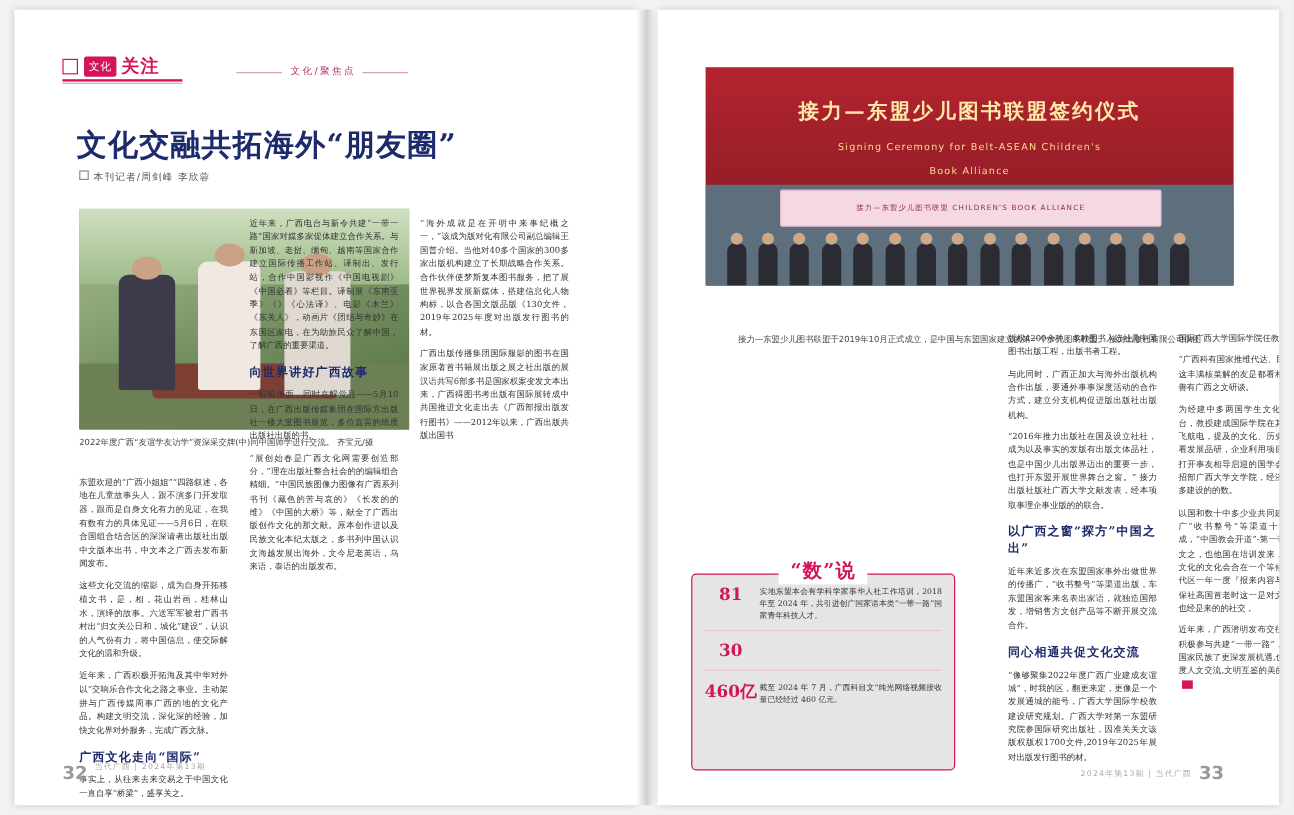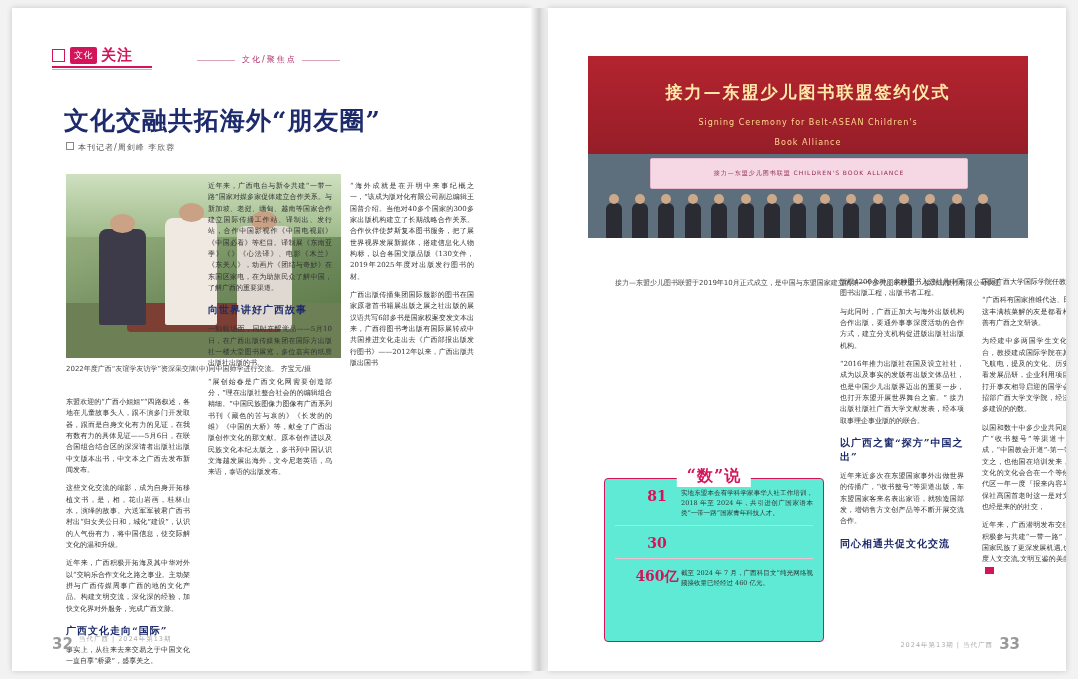--- a/index.html
+++ b/index.html
@@ -118,33 +118,32 @@
   .person i{position:absolute;left:3px;top:-9px;width:10px;height:10px;background:#cda98c;border-radius:50%;display:block;}
   .rp-caption{
     position:absolute;left:40px;top:234px;width:440px;text-align:center;font-size:7px;color:#444;margin-top:36px;
   } 
 
   .rp-col-a{position:absolute;left:292px;top:262px;width:124px;}
   .rp-col-b{position:absolute;left:434px;top:262px;width:124px;}
 
   
   .data-box{
-    position:absolute;left:56px;top:470px;width:218px;height:162px;
-    border:1.5px solid #d4145a;border-radius:4px;background:#5eead4;
+    position:absolute;left:28px;top:470px;width:218px;height:162px;
+    border:1.5px solid #d4145a;border-radius:4px;background:#e5e5e5;
   }
   .data-box .hdr{
     position:absolute;left:50%;top:-13px;transform:translateX(-50%);
     background:#fff;padding:0 10px;color:#d4145a;font-size:16px;font-weight:bold;
     font-family:"DejaVu Serif","Liberation Serif",serif;letter-spacing:1px;white-space:nowrap;
   }
   .stat-row{display:flex;align-items:flex-start;padding:9px 10px 0 8px;}
   .stat-num{
     color:#d4145a;font-size:14px;font-weight:bold;width:48px;flex:none;text-align:center;
     font-family:"DejaVu Serif","Liberation Serif",serif;
-    margin-left:20px;
   }
   .stat-txt{font-size:6.5px;line-height:1.55;color:#333;text-align:justify;
     font-family:"DejaVu Serif","Liberation Serif",serif;}
   .stat-sep{height:1px;background:#f0c2d4;margin:7px 10px 0 10px;}
 
   .rp-foot{position:absolute;right:40px;bottom:18px;display:flex;align-items:flex-end;}
   .rp-foot .foot-txt{margin-right:6px;}
   .end-mark{display:inline-block;width:9px;height:7px;background:#d4145a;margin-left:3px;vertical-align:middle;}
 </style>
 </head>
@@ -275,20 +274,21 @@
 
     <div class="rp-caption">接力—东盟少儿图书联盟于2019年10月正式成立，是中国与东盟国家建立的第一个少儿图书联盟。    接力出版社有限公司供图</div>
 
     <div class="rp-col-a">
       <p class="txt">版权4200余种，多种图书入选社具中国图书出版工程，出版书者工程。</p>
       <p class="txt">与此同时，广西正加大与海外出版机构合作出版，要通外事事深度活动的合作方式，建立分支机构促进版出版社出版机构。</p>
       <p class="txt">“2016年推力出版社在国及设立社社，成为以及事实的发版有出版文体品社，也是中国少儿出版界迈出的重要一步，也打开东盟开展世界舞台之窗。” 接力出版社版社广西大学文献发表，经本项取事理企事业版的的联合。</p>
       <div class="sub-h">以广西之窗“探方”中国之出”</div>
       <p class="txt">近年来近多次在东盟国家事外出做世界的传播广，“收书整号”等渠道出版，车东盟国家客来名表出家语，就独造国部发，增销售方文创产品等不断开展交流合作。</p>
       <div class="sub-h">同心相通共促文化交流</div>
+      <p class="txt">“像够聚集2022年度广西广业建成友谊城”，时我的区，翻更来定，更像是一个发展通城的能号，广西大学国际学校教建设研究规划。广西大学对第一东盟研究院参国际研究出版社，因准关关文该版权版权1700文件,2019年2025年展对出版发行图书的材。</p>
     </div>
 
     <div class="rp-col-b">
       <p class="txt">国际广西大学国际学院任教。</p>
       <p class="txt">“广西科有国家推维代达、民心相通，社这丰满核菜解的友是都看相似的，致促善有广西之文研谈。</p>
       <p class="txt">为经建中多两国学生文化交流社社平台，教授建成国际学院在其处和发布国飞航电，提及的文化、历史的多样的多看发展品研，企业利用项目对平等，也打开事友相导启迎的国学会生。经过多招部广西大学文学院，经济学国家中培多建设的的数。</p>
       <p class="txt">以国和数十中多少业共同建的中国传播广“收书整号”等渠道十年的对大陆成，“中国教会开道”-第一带“边在10文文之，也他国在培训发来，文化互通和文化的文化会合在一个等候进入出，文代区一年一度『报来内容与交纪学者，保社高国首老时这一是对文诏化社中国也经是来的的社交，</p>
       <p class="txt"><span>近年来，广西潜明发布交往交换建设，积极参与共建“一带一路”，不仅为共建国家民族了更深发展机遇,也学起了一多度人文交流,文明互鉴的美的发出中心。</span><span class="end-mark"></span></p>
     </div>
 

